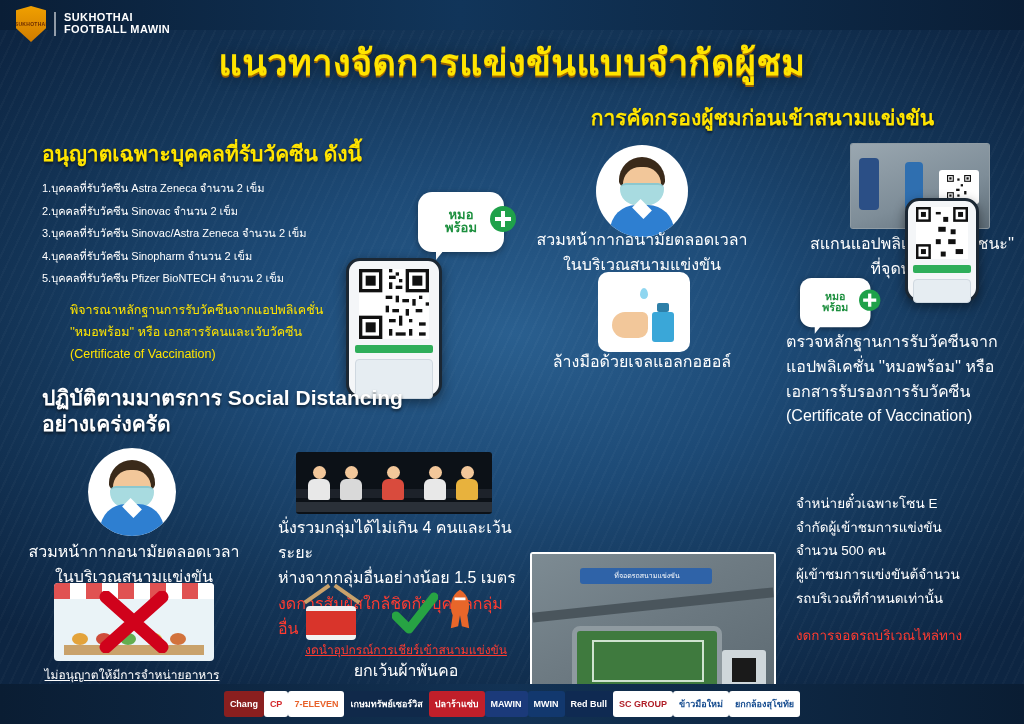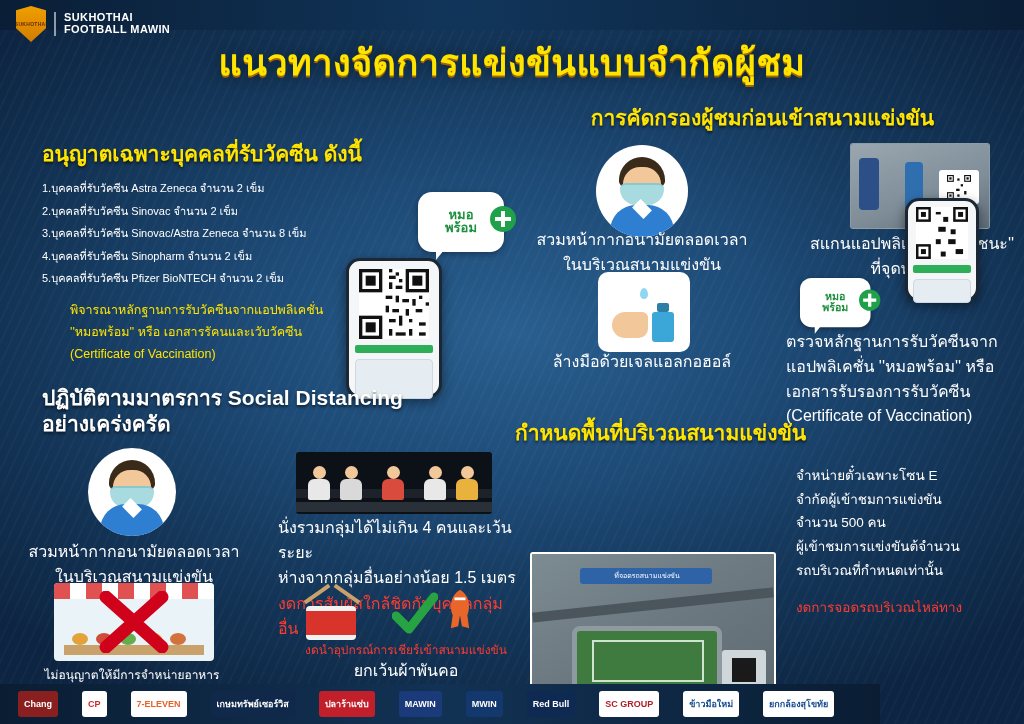--- a/index.html
+++ b/index.html
@@ -20,23 +20,23 @@
     background: repeating-linear-gradient(115deg, rgba(255,255,255,0.022) 0 2px, rgba(0,0,0,0) 2px 9px);
     pointer-events: none;
   }
   
   .topband {
     position: absolute; top: 0; left: 0; width: 1024px; height: 30px;
     background: linear-gradient(90deg,#0a1e36 0%, #11355a 45%, #0a1e36 100%);
   }
   
   .bottomband {
-    position: absolute; bottom: 0; left: 0; width: 880px; height: 40px;
+    position: absolute; bottom: 0; left: 0; width: 1024px; height: 40px;
     background: linear-gradient(90deg,#0a1d33 0%, #123254 50%, #0a1d33 100%);
-    display: flex; align-items: center; gap: 24px;
+    display: flex; align-items: center; justify-content: center; gap: 0;
     padding: 0 18px;
   }
 
   
   .club {
     position: absolute; top: 6px; left: 16px; display: flex; align-items: center; gap: 8px;
     z-index: 5;
   }
   .crest {
     width: 30px; height: 36px; position: relative;
@@ -57,21 +57,21 @@
     letter-spacing: .5px;
   }
 
   .h2 {
     color: #ffe400; font-size: 21px; font-weight: bold;
     text-shadow: 0 2px 3px rgba(0,0,0,.6);
     line-height: 1.25;
   }
   .white { color: #ffffff; }
   .wtext { color: #ffffff; font-size: 16px; line-height: 1.55; }
-  .small { font-size: 12px; }
+  .small { font-size: 12px; text-decoration: underline; }
   .red { color: #ff3b30; }
   .center { text-align: center; }
 
   
   .blk { position: absolute; }
 
   #blk-vaccine { top: 105px; left: 42px; width: 440px; margin-top: 36px; }
   #vacc-list { margin-top: 10px; }
   #vacc-list li { list-style: none; color: #fff; font-size: 11px; line-height: 2.05; }
   #vacc-note { margin-top: 10px; margin-left: 28px; color: #ffe400; font-size: 12.5px; line-height: 1.75;}
@@ -161,21 +161,21 @@
     </div>
   </div>
 
   <div class="maintitle">แนวทางจัดการแข่งขันแบบจำกัดผู้ชม</div>
 
   <div class="blk" id="blk-vaccine">
     <div class="h2">อนุญาตเฉพาะบุคคลที่รับวัคซีน ดังนี้</div>
     <ul id="vacc-list">
       <li>1.บุคคลที่รับวัคซีน Astra Zeneca จำนวน 2 เข็ม</li>
       <li>2.บุคคลที่รับวัคซีน Sinovac จำนวน 2 เข็ม</li>
-      <li>3.บุคคลที่รับวัคซีน Sinovac/Astra Zeneca จำนวน 8 เข็ม</li>
+      <li>3.บุคคลที่รับวัคซีน Sinovac/Astra Zeneca จำนวน 2 เข็ม</li>
       <li>4.บุคคลที่รับวัคซีน Sinopharm จำนวน 2 เข็ม</li>
       <li>5.บุคคลที่รับวัคซีน Pfizer BioNTECH จำนวน 2 เข็ม</li>
     </ul>
     <div id="vacc-note">
       <div>พิจารณาหลักฐานการรับวัคซีนจากแอปพลิเคชั่น</div>
       <div>''หมอพร้อม'' หรือ เอกสารรัคนและเวับวัคซีน</div>
       <div>(Certificate of Vaccination)</div>
     </div>
   </div>
 
@@ -424,39 +424,36 @@
     <svg class="vuvu" viewBox="0 0 40 48">
       <path d="M20 4 C10 10 8 22 12 32 L10 46 L18 44 L20 32 L22 44 L30 46 L28 32 C32 22 30 10 20 4Z" fill="#e8662a"></path>
       <path d="M14 14 H26" stroke="#fff" stroke-width="3"></path>
     </svg>
   </div>
   <div class="blk center" style="top:640px; left:276px; width:260px;">
     <div class="red small">งดนำอุปกรณ์การเชียร์เข้าสนามแข่งขัน</div>
     <div class="wtext">ยกเว้นผ้าพันคอ</div>
   </div>
 
-  <div class="blk" id="blk-zone">
-    <div class="h2">กำหนดพื้นที่บริเวณสนามแข่งขัน</div>
-  </div>
 
   <div class="blk photo" style="top:466px; left:530px; width:246px; height:196px; border:2px solid #fff;">
     <div style="position:absolute;inset:0;background:linear-gradient(150deg,#7d8b93,#6d7a82 40%,#58656d);"></div>
     <div style="position:absolute;left:0;top:46px;width:100%;height:10px;background:#4a555c;transform:rotate(-6deg);"></div>
     <div style="position:absolute;left:0;top:150px;width:100%;height:12px;background:#4a555c;transform:rotate(-5deg);"></div>
     <div style="position:absolute;left:40px;top:72px;width:150px;height:70px;background:#3f7a3e;border:5px solid #8f9aa0;border-radius:8px;"></div>
     <div style="position:absolute;left:60px;top:86px;width:112px;height:42px;border:2px solid #cfe3cf;"></div>
     <div style="position:absolute;left:48px;top:14px;width:132px;height:16px;background:#2f63a8;border-radius:3px;"></div>
     <div style="position:absolute;left:52px;top:16px;width:126px;text-align:center;font-size:7px;color:#fff;">ที่จอดรถสนามแข่งขัน</div>
     <div style="position:absolute;left:48px;top:158px;width:132px;height:16px;background:#2f63a8;border-radius:3px;"></div>
     <div style="position:absolute;left:52px;top:160px;width:126px;text-align:center;font-size:7px;color:#fff;">ที่จอดรถสนามแข่งขัน</div>
     <div style="position:absolute;right:8px;top:96px;width:44px;height:56px;background:#cfd7db;border-radius:3px;"></div>
     <div style="position:absolute;right:18px;top:104px;width:24px;height:24px;background:#1a1a1a;"></div>
   </div>
 
-  <div class="blk wtext" style="top:464px; left:796px; width:224px; font-size:13.5px; line-height:1.75;">
+  <div class="blk wtext" style="top:492px; left:796px; width:224px; font-size:13.5px; line-height:1.75;">
     <div>จำหน่ายตั๋วเฉพาะโซน E</div>
     <div>จำกัดผู้เข้าชมการแข่งขัน</div>
     <div>จำนวน 500 คน</div>
     <div>ผู้เข้าชมการแข่งขันต้จำนวน</div>
     <div>รถบริเวณที่กำหนดเท่านั้น</div>
     <div class="red" style="margin-top:14px;">งดการจอดรถบริเวณไหล่ทาง</div>
   </div>
 
   <div class="bottomband">
     <div class="spon" style="background:#8a1f1f;">Chang</div>

